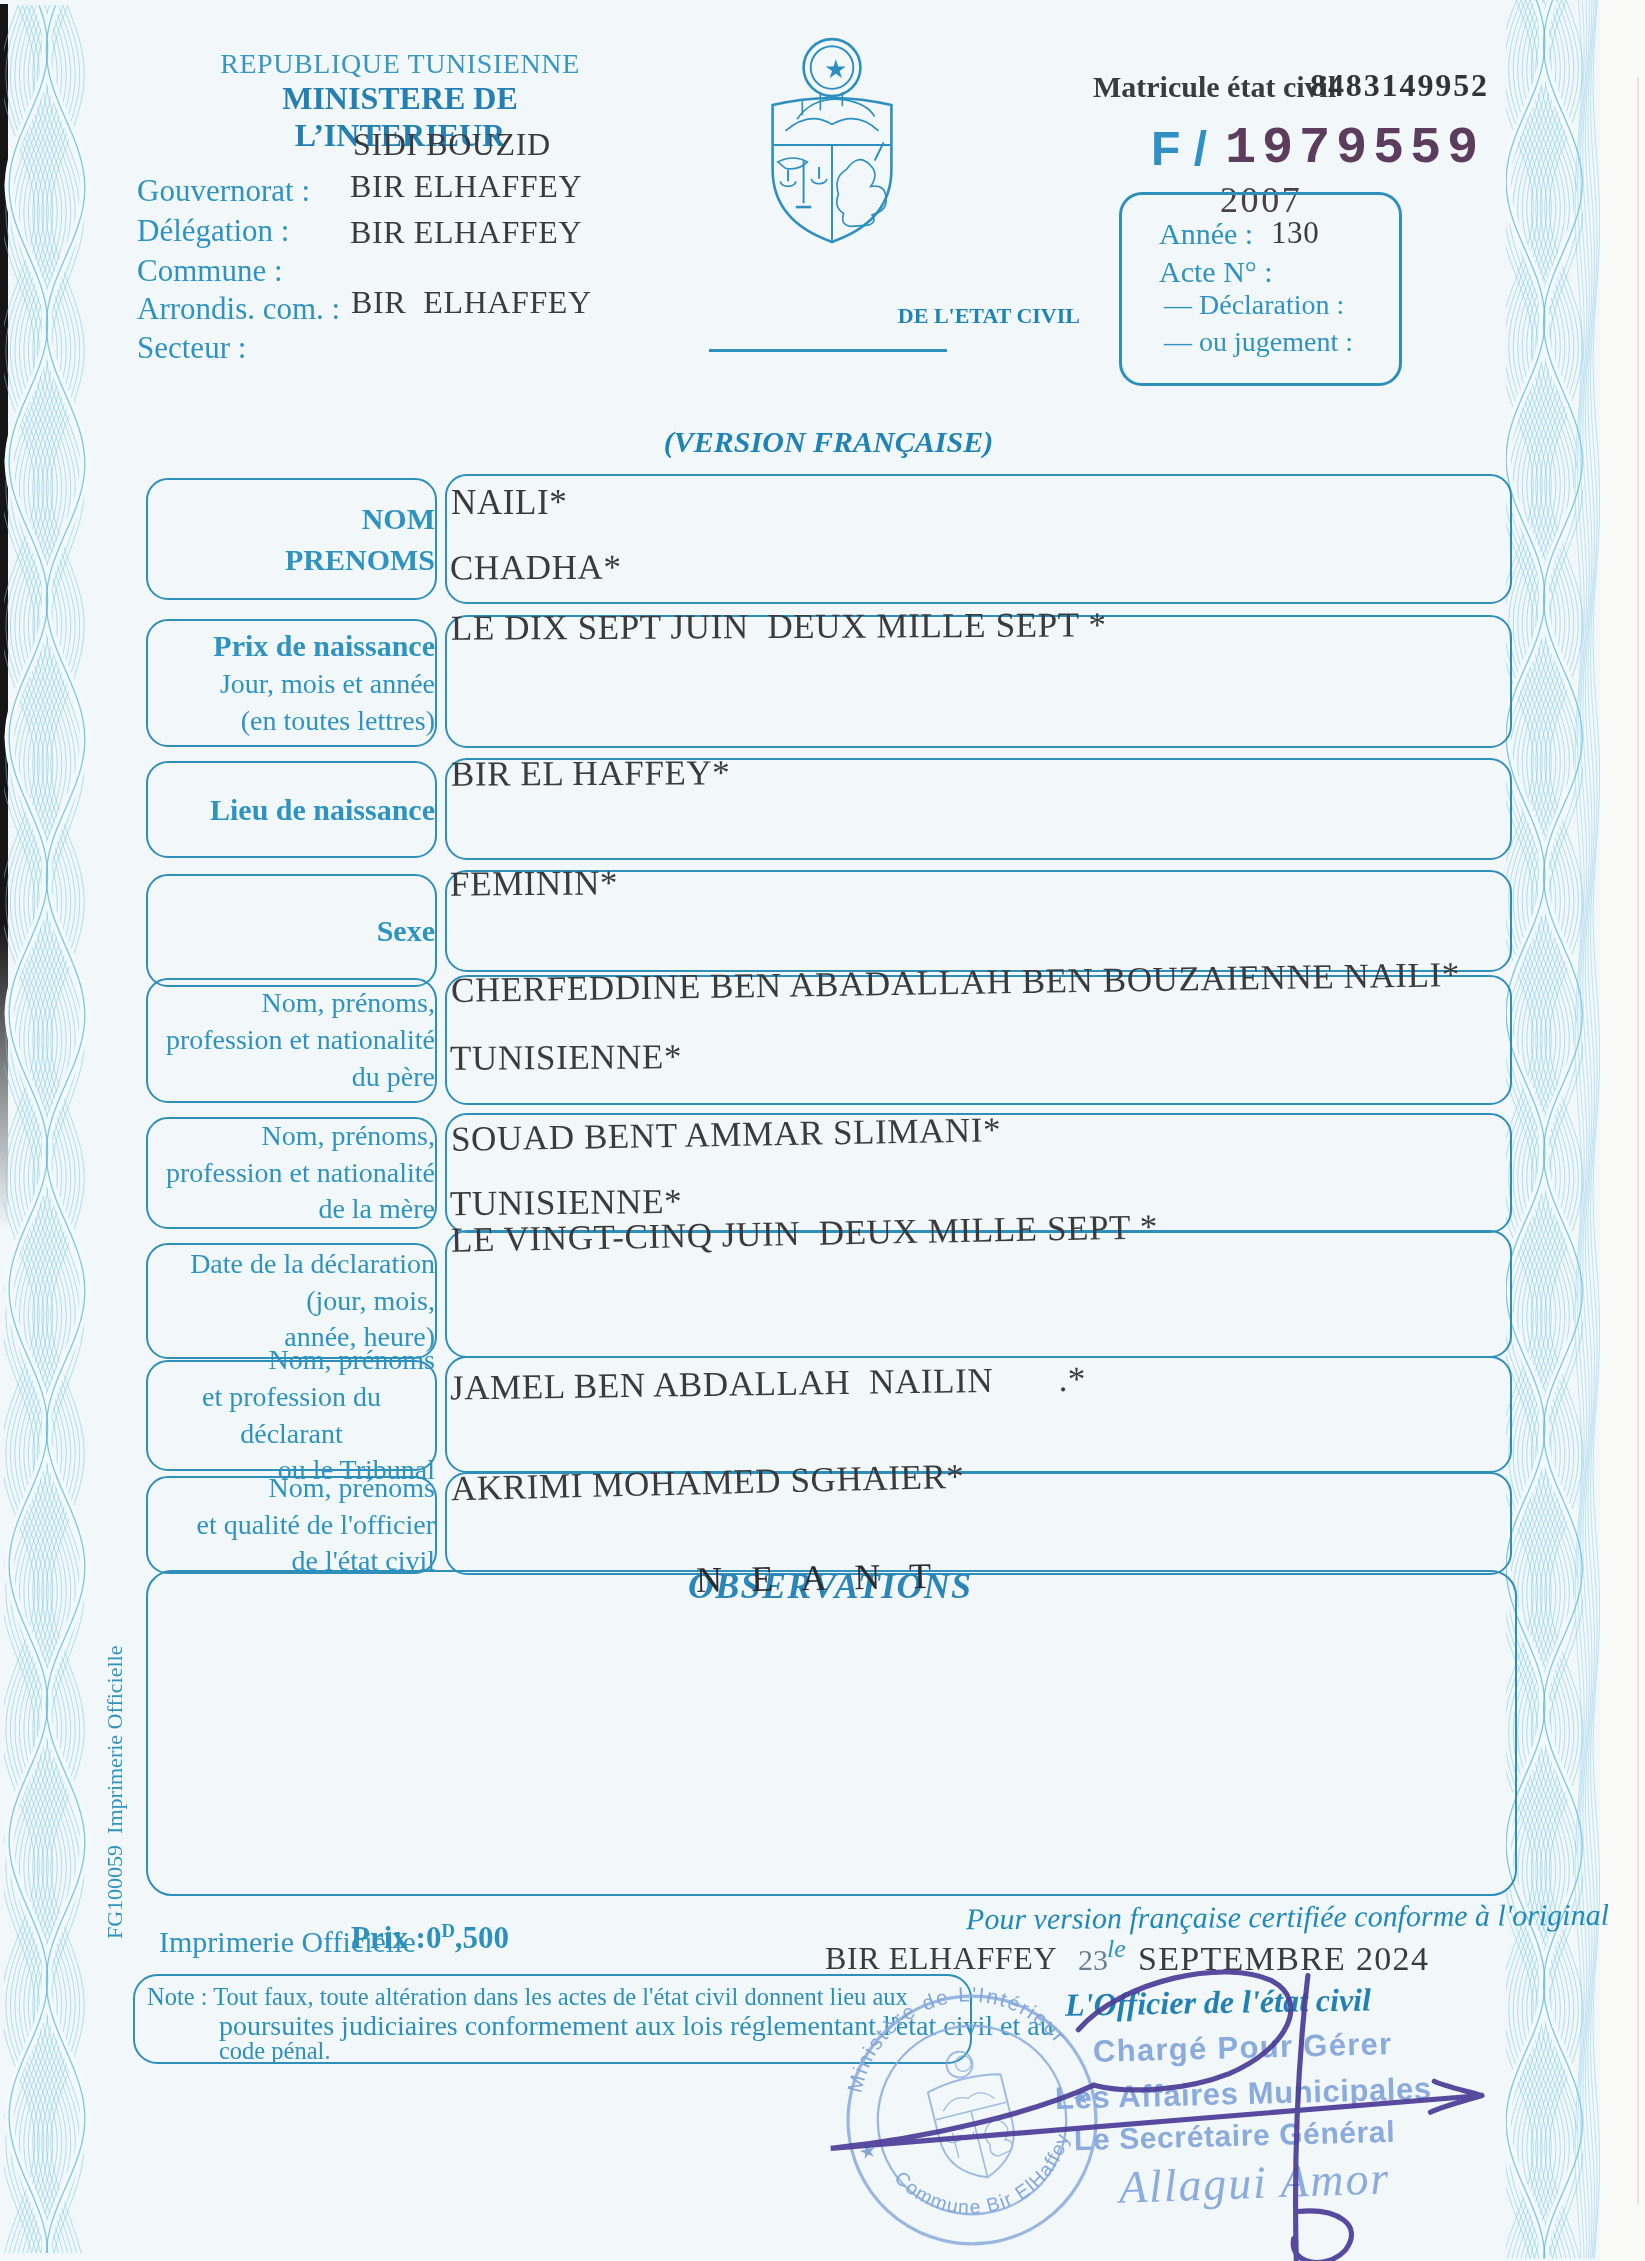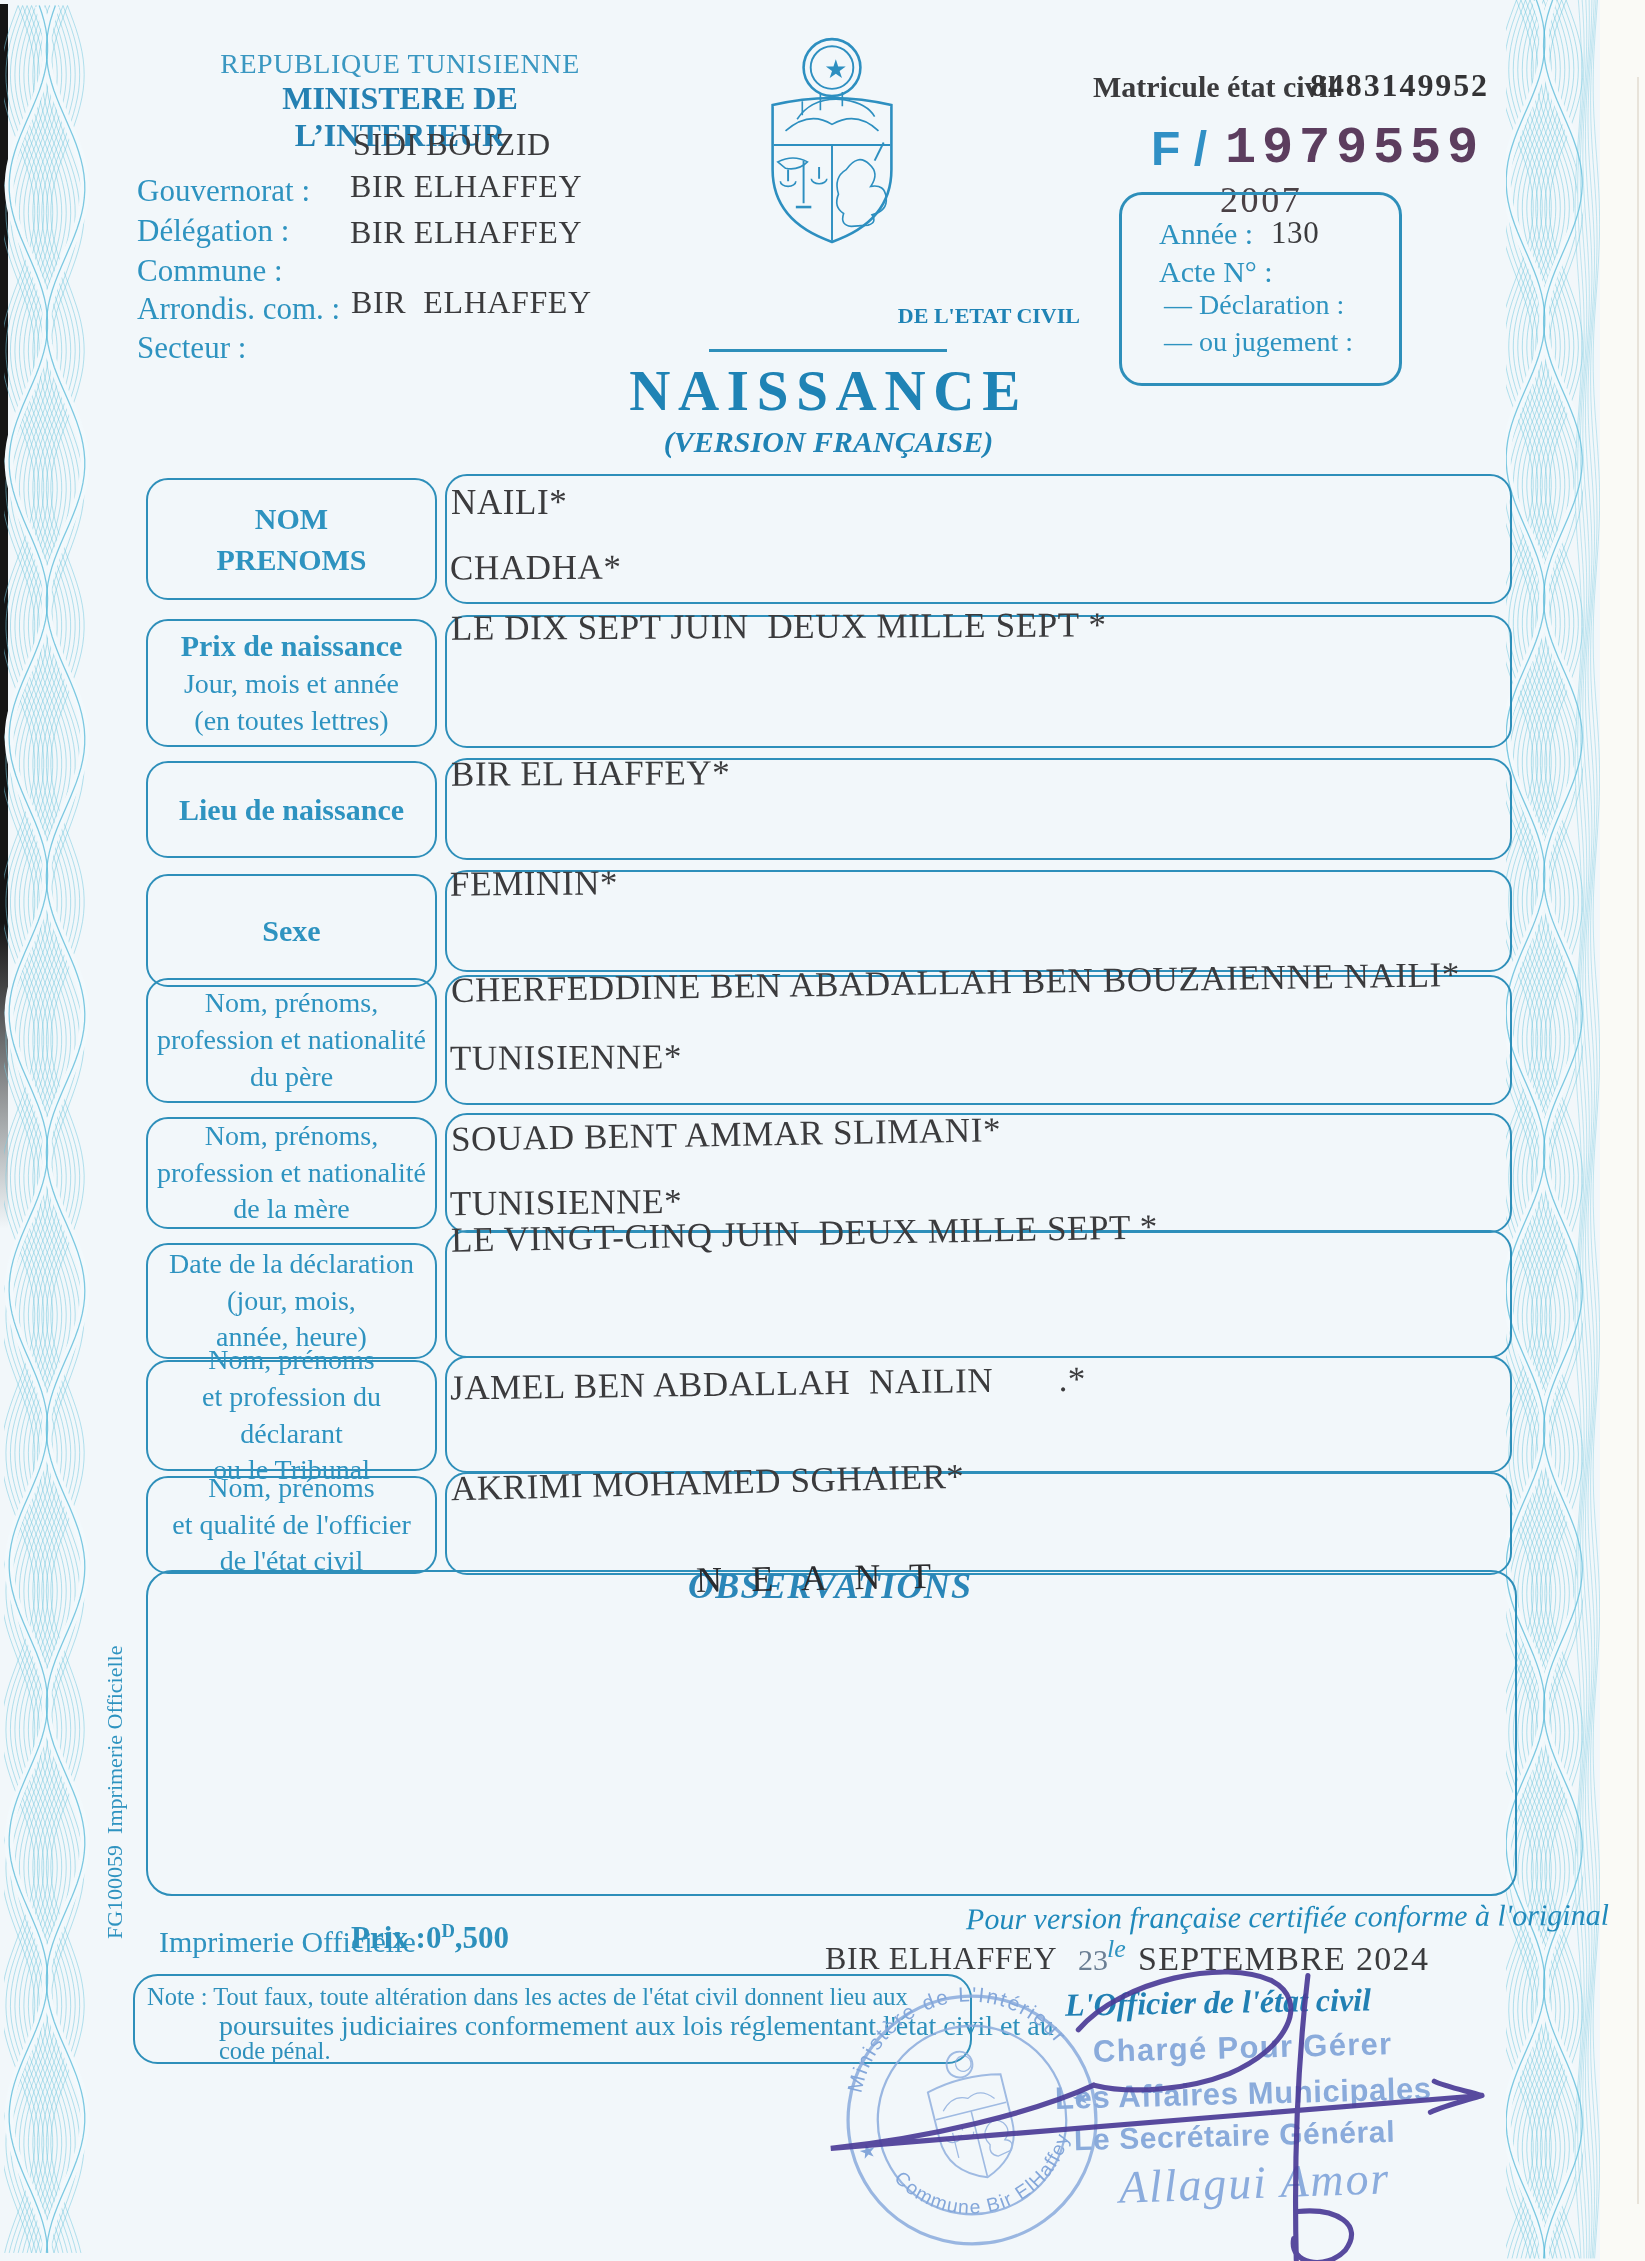--- a/index.html
+++ b/index.html
@@ -10,21 +10,21 @@
   html,body{margin:0;padding:0;background:#e8e8e6;}
   #page{position:relative;width:1645px;height:2261px;background:var(--paper);
         overflow:hidden;font-family:"Liberation Serif",serif;}
   .abs{position:absolute;}
   .typed{font-family:"Liberation Serif",serif;color:var(--typed);white-space:pre;
          letter-spacing:0.6px;}
   .bluelab{color:var(--blue-label);}
   .lbox,.vbox{position:absolute;border:2.6px solid var(--teal);border-radius:22px;
               background:transparent;box-sizing:border-box;}
   .lbox{left:146px;width:291px;display:flex;flex-direction:column;justify-content:center;
-        align-items:center;text-align:center;line-height:1.32;}
+        align-items:flex-end;text-align:center;line-height:1.32;}
   .vbox{left:445px;width:1067px;}
   .lbl{color:var(--blue-label);font-size:28px;}
   .lbl.b{font-weight:bold;font-size:30px;}
   .scan-strip{left:0;top:3.9px;width:7.7px;height:1225px;
       background:linear-gradient(#151515 75%,rgba(20,20,20,0));}
   .right-margin{left:1600px;top:0;width:45px;height:2261px;background:#fafaf6;}
   .right-edge{left:1637px;top:77px;width:1.9px;height:2127px;background:#d9cfc2;opacity:.55;}
   sup{font-size:60%;}
 </style>
 </head>
@@ -150,21 +150,20 @@
 
   <div class="abs" style="left:1119px;top:192px;width:277px;height:188px;border:3.2px solid var(--teal);border-radius:23px;"></div>
   <div class="abs bluelab" style="left:1159px;top:217px;font-size:30px;">Année :</div>
   <div class="abs typed" style="left:1271px;top:215px;font-size:31px;">130</div>
   <div class="abs bluelab" style="left:1159px;top:255px;font-size:30px;">Acte N° :</div>
   <div class="abs bluelab" style="left:1164px;top:289px;font-size:28px;">— Déclaration :</div>
   <div class="abs bluelab" style="left:1164px;top:326px;font-size:28px;">— ou jugement :</div>
 
   <div class="abs" style="left:577px;top:303px;width:503px;text-align:right;font-size:22px;font-weight:bold;color:var(--blue-title);">DE L'ETAT CIVIL</div>
   <div class="abs" style="left:709px;top:349px;width:238px;height:3.2px;background:var(--teal);"></div>
-  <div class="abs" style="left:577px;top:358px;width:503px;text-align:center;font-size:57px;font-weight:bold;letter-spacing:7.7px;color:var(--blue-title);">NAISSANCE</div>
   <div class="abs" style="left:577px;top:425px;width:503px;text-align:center;font-size:30px;font-weight:bold;font-style:italic;color:var(--blue-title);">(VERSION FRANÇAISE)</div>
 
   <div class="lbox" style="top:478px;height:122px;">
     <span class="lbl b">NOM</span>
     <span class="lbl b" style="margin-top:1px;">PRENOMS</span>
   </div>
   <div class="lbox" style="top:619px;height:128px;">
     <span class="lbl b">Prix de naissance</span>
     <span class="lbl">Jour, mois et année</span>
     <span class="lbl">(en toutes lettres)</span>

